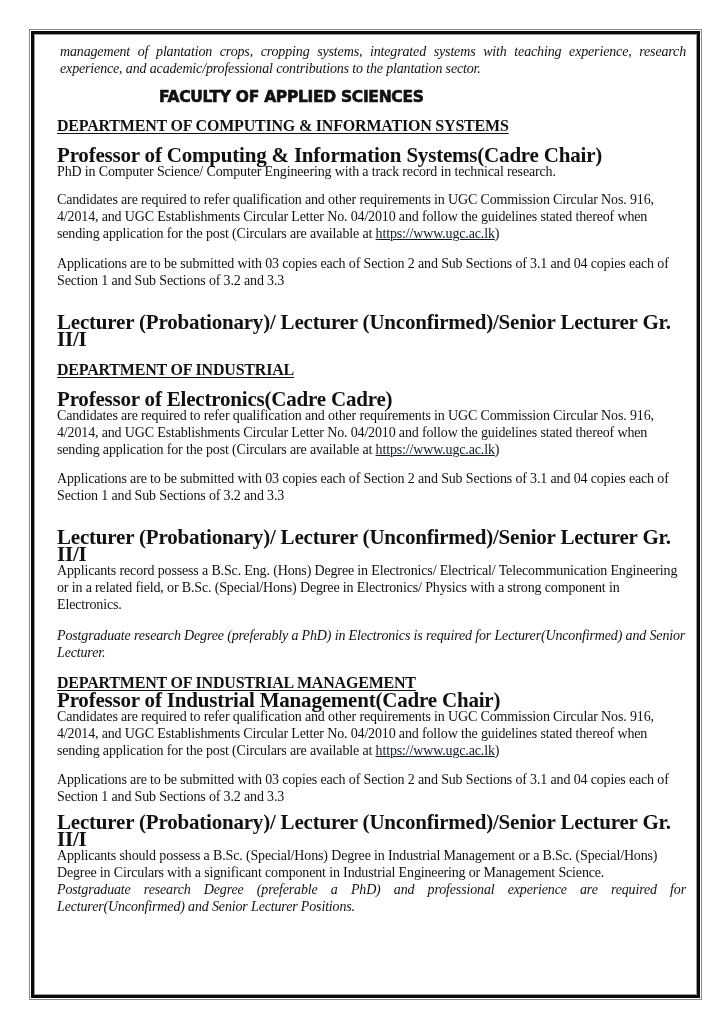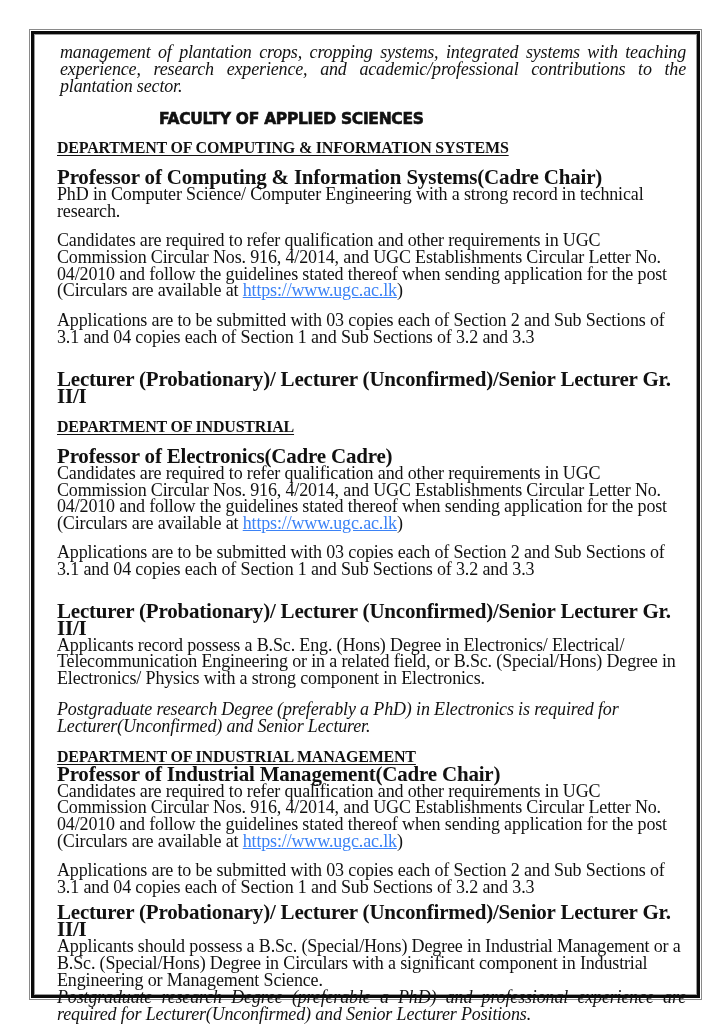--- a/index.html
+++ b/index.html
@@ -6,50 +6,50 @@
   body { width: 725px; height: 1024px; position: relative; overflow: hidden;
          font-family: "Liberation Serif", serif; color: #111; }
   .frame { position: absolute; left: 29px; top: 29px; width: 673px; height: 971px;
            box-sizing: border-box; border: 1px solid #8a8a8a; }
   .frame-inner { position: absolute; left: 1px; top: 1px; right: 1px; bottom: 1px;
            border: 3px solid #0a0a0a; }
   .frame-inner2 { position: absolute; left: 0; top: 0; right: 0; bottom: 0;
            border: 1px solid #9a9a9a; }
   .content { position: absolute; left: 57px; top: 44px; width: 629px; }
   p { margin: 0; }
-  .txt { font-size: 18px; line-height: 16.8px; letter-spacing: -0.15px; }
+  .txt { font-size: 14px; line-height: 16.8px; letter-spacing: -0.15px; }
   .ital { font-style: italic; }
   .just { text-align: justify; text-align-last: left; }
   .faculty { font-family: "DejaVu Sans", sans-serif; font-weight: 900; font-size: 15.5px;
              letter-spacing: -0.3px; margin: 0; padding-left: 102px; transform: scaleY(1.05);
              -webkit-text-stroke: 0.6px #111; }
   .dept { font-weight: bold; font-size: 16px; text-decoration: underline;
           text-underline-offset: 2px; margin: 0; letter-spacing: -0.2px; }
   .post { font-weight: bold; font-size: 21px; margin: 0; letter-spacing: -0.2px; line-height: 17px; }
-  a.link { color: #3b82f6; text-decoration: underline; }
+  a.link { color: #0f172a; text-decoration: underline; }
 </style>
 </head>
 <body>
 
 <div class="frame">
   <div class="frame-inner">
     <div class="frame-inner2"></div>
   </div>
 </div>
 
 <div class="content">
 
   <p class="txt ital just" style="padding-left:3px;">management of plantation crops, cropping systems, integrated systems with teaching experience, research experience, and academic/professional contributions to the plantation sector.</p>
 
-  <h1 class="faculty" style="margin-top:16px;">FACULTY OF APPLIED SCIENCES</h1>
+  <h1 class="faculty" style="margin-top:10px;">FACULTY OF APPLIED SCIENCES</h1>
 
   <section>
     <h2 class="dept" style="margin-top:11px;">DEPARTMENT OF COMPUTING &amp; INFORMATION SYSTEMS</h2>
     <h3 class="post" style="margin-top:12px;">Professor of Computing &amp; Information Systems(Cadre Chair)</h3>
-    <p class="txt">PhD in Computer Science/ Computer Engineering with a strong record in technical research.</p>
+    <p class="txt">PhD in Computer Science/ Computer Engineering with a track record in technical research.</p>
     <p class="txt" style="margin-top:12px;"><span>Candidates are required to refer qualification and other requirements in UGC Commission Circular Nos. 916, 4/2014, and UGC Establishments Circular Letter No. 04/2010 and follow the guidelines stated thereof when sending application for the post (Circulars are available at </span><a class="link" href="#">https://www.ugc.ac.lk</a><span>)</span></p>
     <p class="txt" style="margin-top:13px;">Applications are to be submitted with 03 copies each of Section 2 and Sub Sections of 3.1 and 04 copies each of Section 1 and Sub Sections of 3.2 and 3.3</p>
     <h3 class="post" style="margin-top:25px;">Lecturer (Probationary)/ Lecturer (Unconfirmed)/Senior Lecturer Gr. II/I</h3>
   </section>
 
   <section>
     <h2 class="dept" style="margin-top:13px;">DEPARTMENT OF INDUSTRIAL</h2>
     <h3 class="post" style="margin-top:12px;">Professor of Electronics(Cadre Cadre)</h3>
     <p class="txt"><span>Candidates are required to refer qualification and other requirements in UGC Commission Circular Nos. 916, 4/2014, and UGC Establishments Circular Letter No. 04/2010 and follow the guidelines stated thereof when sending application for the post (Circulars are available at </span><a class="link" href="#">https://www.ugc.ac.lk</a><span>)</span></p>
     <p class="txt" style="margin-top:12px;">Applications are to be submitted with 03 copies each of Section 2 and Sub Sections of 3.1 and 04 copies each of Section 1 and Sub Sections of 3.2 and 3.3</p>

